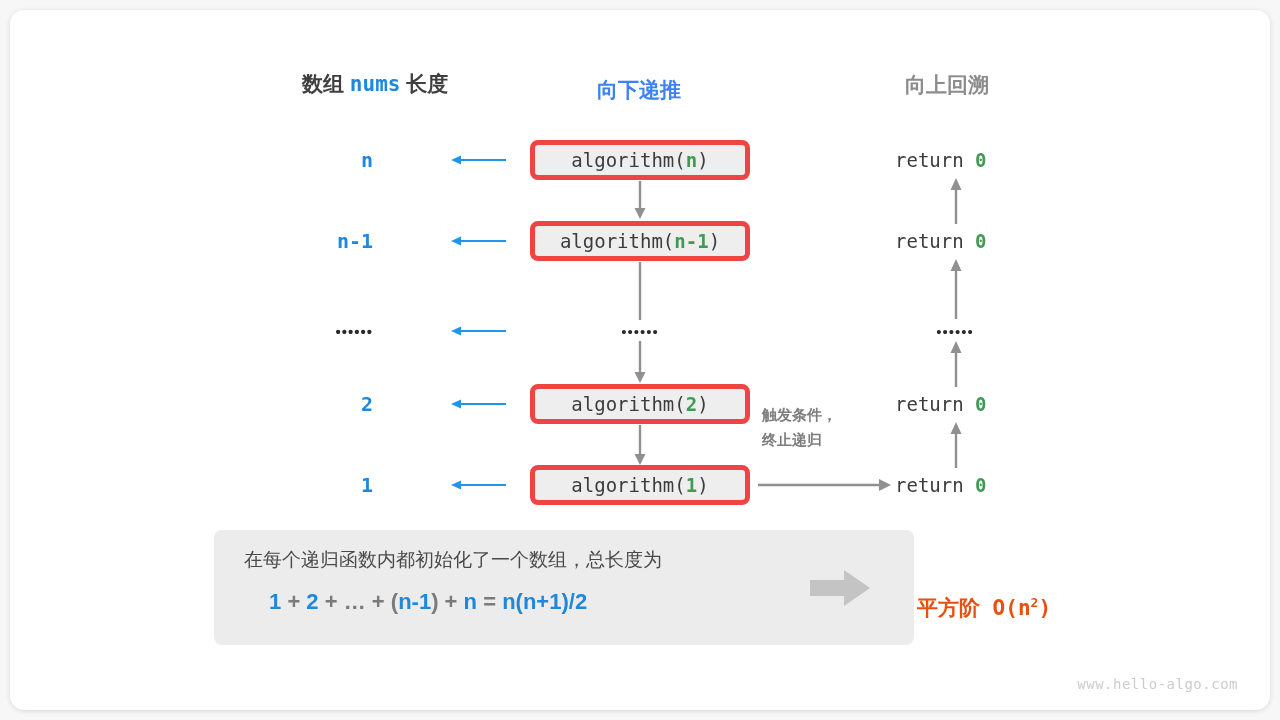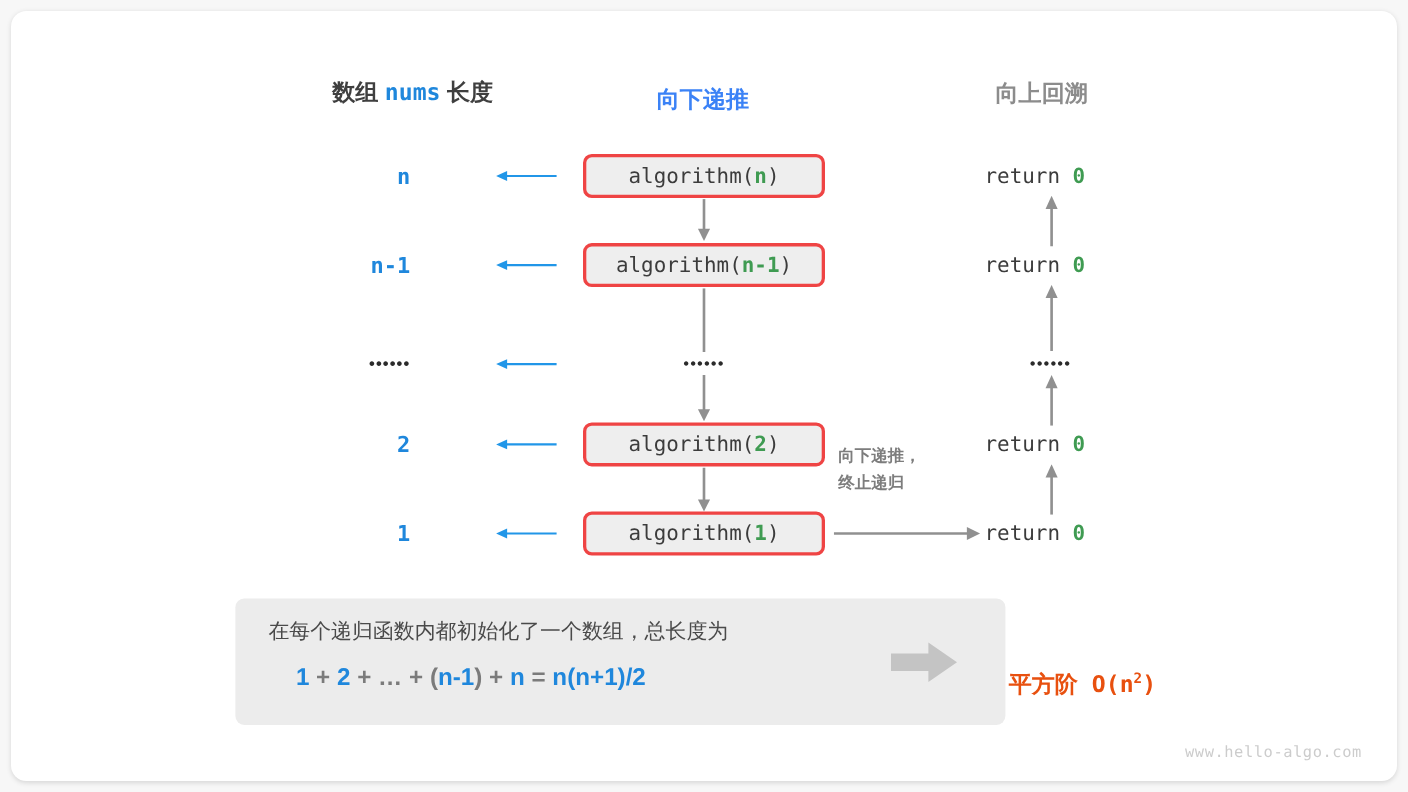--- a/index.html
+++ b/index.html
@@ -66,21 +66,21 @@
     width: 58px; height: 14px;
   }
 
   
   .callbox {
     position: absolute;
     left: 520px;
     transform: translateY(-50%);
     width: 220px; height: 40px;
     background: #eeeeee;
-    border: 3px solid #ef4444;
+    border: 5px solid #ef4444;
     border-radius: 8px;
     display: flex;
     align-items: center;
     justify-content: center;
     font-family: "DejaVu Sans Mono", monospace;
     font-size: 19px;
     color: #3c3c3c;
     white-space: nowrap;
   }
   .callbox .arg { color: #3f9b52; font-weight: bold; }
@@ -141,21 +141,21 @@
   
   .arrow-h {
     position: absolute;
     left: 748px; top: 465px;
     width: 134px; height: 20px;
   }
 
   
   .summary {
     position: absolute;
-    left: 204px; top: 534px;
+    left: 204px; top: 520px;
     width: 700px; height: 115px;
     background: #ececec;
     border-radius: 8px;
   }
   .sum-text {
     position: absolute;
     left: 30px; top: 17px;
     font-size: 19px;
     color: #4a4a4a;
     white-space: nowrap;
@@ -352,21 +352,21 @@
     </div>
 
     <div class="arrow-h">
       <svg width="134" height="20" viewBox="0 0 134 20">
         <line x1="0" y1="10" x2="124" y2="10" stroke="#909090" stroke-width="2.4"></line>
         <path d="M133,10 L121,4 L121,16 Z" fill="#909090"></path>
       </svg>
     </div>
 
     <div class="note">
-      <div>向下递推，</div>
+      <div>触发条件，</div>
       <div>终止递归</div>
     </div>
 
     <div class="summary">
       <div class="sum-text">在每个递归函数内都初始化了一个数组，总长度为</div>
 
       <div class="sum-formula">
         <span class="b">1</span>
         <span>+</span>
         <span class="b">2</span>

